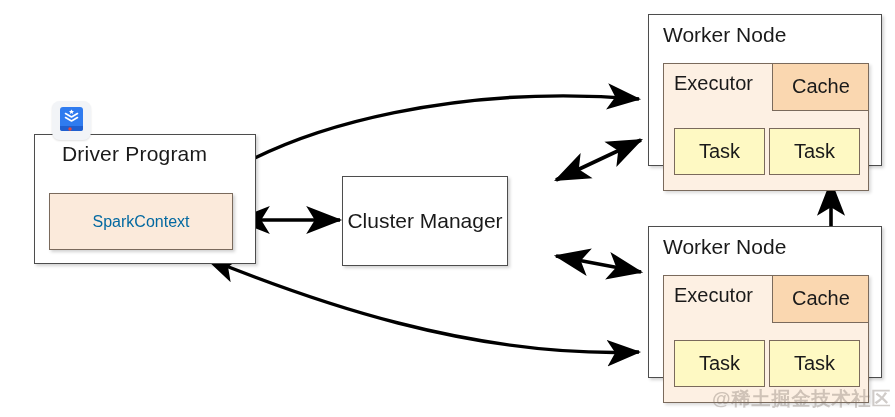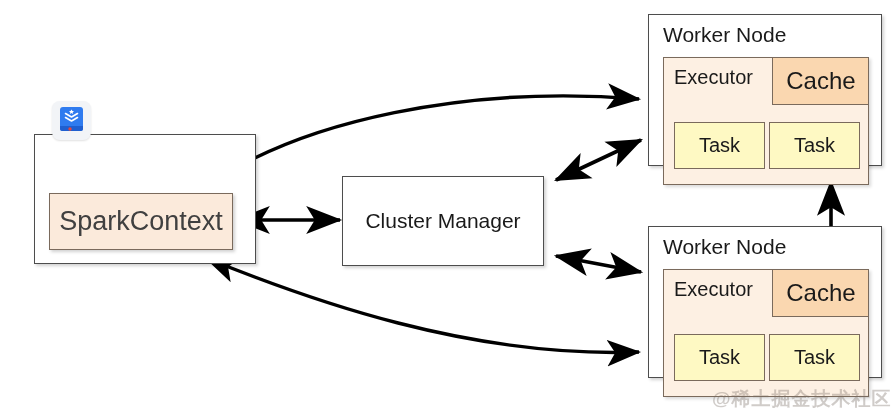--- a/index.html
+++ b/index.html
@@ -53,27 +53,27 @@
     background: #fbeadb;
     border: 1.4px solid #7a6a5c;
     box-shadow: 2px 2px 3px rgba(0,0,0,0.18);
     box-sizing: border-box;
     position: absolute;
     display: flex;
     align-items: center;
     justify-content: center;
   }
   #spark-context span {
-    font-size: 27px;
-    color: #404040;
+    font-size: 16px;
+    color: #0369a1;
   }
 
   
   #cluster-manager {
-    left: 342px; top: 176px; width: 202px; height: 90px;
+    left: 342px; top: 176px; width: 166px; height: 90px;
     display: flex; align-items: center; justify-content: center;
   }
   #cluster-manager span {
     font-size: 21px; color: #1a1a1a;
   }
 
   
   .worker-node {
     width: 234px; height: 152px;
     left: 648px;
@@ -84,21 +84,21 @@
   .worker-node-title {
     position: absolute;
     left: 14px; top: 8px;
     font-size: 21px;
     color: #1a1a1a;
     white-space: nowrap;
   }
 
   .executor {
     position: absolute;
-    left: 14px; top: 42px;
+    left: 14px; top: 48px;
     width: 206px; height: 128px;
     box-sizing: border-box;
     background: #fdf0e3;
     border: 1.4px solid #7a6a5c;
     box-shadow: 2px 2px 3px rgba(0,0,0,0.15);
   }
   .executor-label {
     position: absolute;
     left: 10px; top: 8px;
     font-size: 20px;
@@ -107,21 +107,21 @@
   }
   .cache-box {
     position: absolute;
     right: -1.4px; top: -1.4px;
     width: 97px; height: 48px;
     box-sizing: border-box;
     background: #fad7b0;
     border: 1.4px solid #7a6a5c;
     display: flex; align-items: center; justify-content: center;
   }
-  .cache-box span { font-size: 24px; color: #1a1a1a; }
+  .cache-box span { font-size: 20px; color: #1a1a1a; }
 
   .task-box {
     position: absolute;
     top: 64px;
     width: 91px; height: 47px;
     box-sizing: border-box;
     background: #fef9c3;
     border: 1.4px solid #7a6a5c;
     display: flex; align-items: center; justify-content: center;
   }
@@ -177,20 +177,21 @@
     <line x1="236" y1="220" x2="340" y2="220" stroke="#000000" stroke-width="3.6" marker-start="url(#ah-start)" marker-end="url(#ah)"></line>
 
     <line x1="556" y1="180" x2="641" y2="140" stroke="#000000" stroke-width="3.6" marker-start="url(#ah-start)" marker-end="url(#ah)"></line>
 
     <line x1="556" y1="256" x2="641" y2="272" stroke="#000000" stroke-width="3.6" marker-start="url(#ah-start)" marker-end="url(#ah)"></line>
 
     <line x1="831" y1="182" x2="831" y2="290" stroke="#000000" stroke-width="3.6" marker-start="url(#ah-start)" marker-end="url(#ah)"></line>
   </svg>
 
   <div class="node" id="driver-program"></div>
+  <div class="node-title" id="driver-program-title">Driver Program</div>
 
   <div id="spark-context">
     <span>SparkContext</span>
   </div>
 
   <div id="app-icon">
     <svg class="glyph" viewBox="0 0 25 28" xmlns="http://www.w3.org/2000/svg">
       <rect x="1" y="1" width="23" height="24" rx="3" fill="#2f7bef"></rect>
       <path d="M1,20 h23 v3 a2,2 0 0 1 -2,2 h-19 a2,2 0 0 1 -2,-2 z" fill="#1f5fd0"></path>
       <path d="M6.5,7.5 L12.5,11 L18.5,7.5" fill="none" stroke="#ffffff" stroke-width="1.6" stroke-linecap="round" stroke-linejoin="round"></path>

